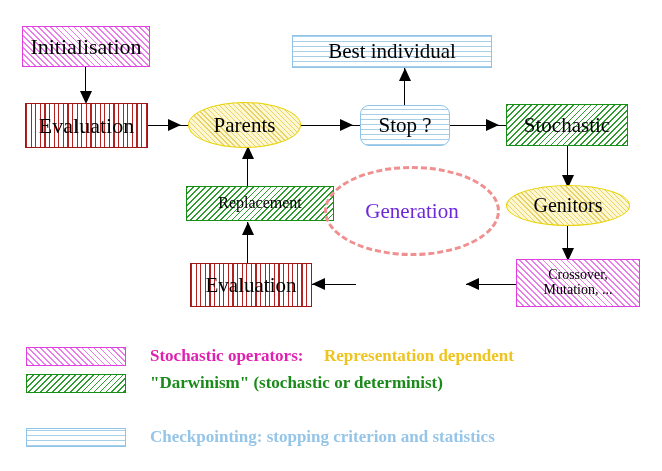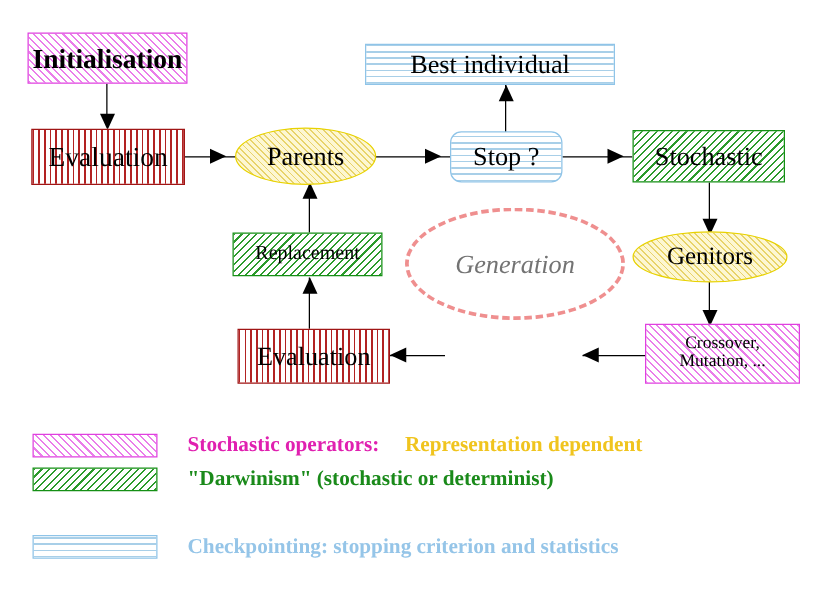--- a/index.html
+++ b/index.html
@@ -134,21 +134,21 @@
 
   <div class="edge edge-h" style="left:312px; top:284px; width:44px;"></div>
   <div class="arrow arrow-left" style="left:312px; top:278px;"></div>
 
   <div class="edge edge-v" style="left:247px; top:222px; height:42px;"></div>
   <div class="arrow arrow-up" style="left:242px; top:222px;"></div>
 
   <div class="edge edge-v" style="left:247px; top:146px; height:42px;"></div>
   <div class="arrow arrow-up" style="left:242px; top:146px;"></div>
 
-  <div class="node box fill-magenta" style="left:22px; top:26px; width:128px; height:41px; font-size:22px;font-weight:bold;">
+  <div class="node box fill-magenta" style="left:22px; top:26px; width:128px; height:41px; font-size:22px;">
     <span>Initialisation</span>
   </div>
 
   <div class="node box fill-red" style="left:25px; top:103px; width:123px; height:45px; font-size:22px;">
     <span>Evaluation</span>
   </div>
 
   <div class="node box fill-yellow ellipse" style="left:188px; top:102px; width:113px; height:46px; font-size:21px;">
     <span>Parents</span>
   </div>
@@ -158,25 +158,25 @@
   </div>
 
   <div class="node box fill-blue rounded" style="left:360px; top:105px; width:90px; height:41px; font-size:21px;">
     <span>Stop ?</span>
   </div>
 
   <div class="node box fill-green" style="left:506px; top:104px; width:122px; height:42px; font-size:21px;">
     <span>Stochastic</span>
   </div>
 
-  <div class="node box fill-green" style="left:186px; top:186px; width:120px; height:35px; font-size:16px;">
+  <div class="node box fill-green" style="left:186px; top:186px; width:148px; height:35px; font-size:16px;">
     <span>Replacement</span>
   </div>
 
-  <div class="node fill-none ellipse" style="left:324px; top:166px; width:176px; height:90px; font-size:21px; color:#737373;font-style:italic;">
+  <div class="node fill-none ellipse" style="left:324px; top:166px; width:176px; height:90px; font-size:21px; color:#6d28d9;">
     <span>Generation</span>
   </div>
 
   <div class="node box fill-yellow ellipse" style="left:506px; top:185px; width:124px; height:41px; font-size:20px;">
     <span>Genitors</span>
   </div>
 
   <div class="node box fill-magenta" style="left:516px; top:259px; width:124px; height:48px; font-size:14px;">
     <span>Crossover,
 Mutation, ...</span>

